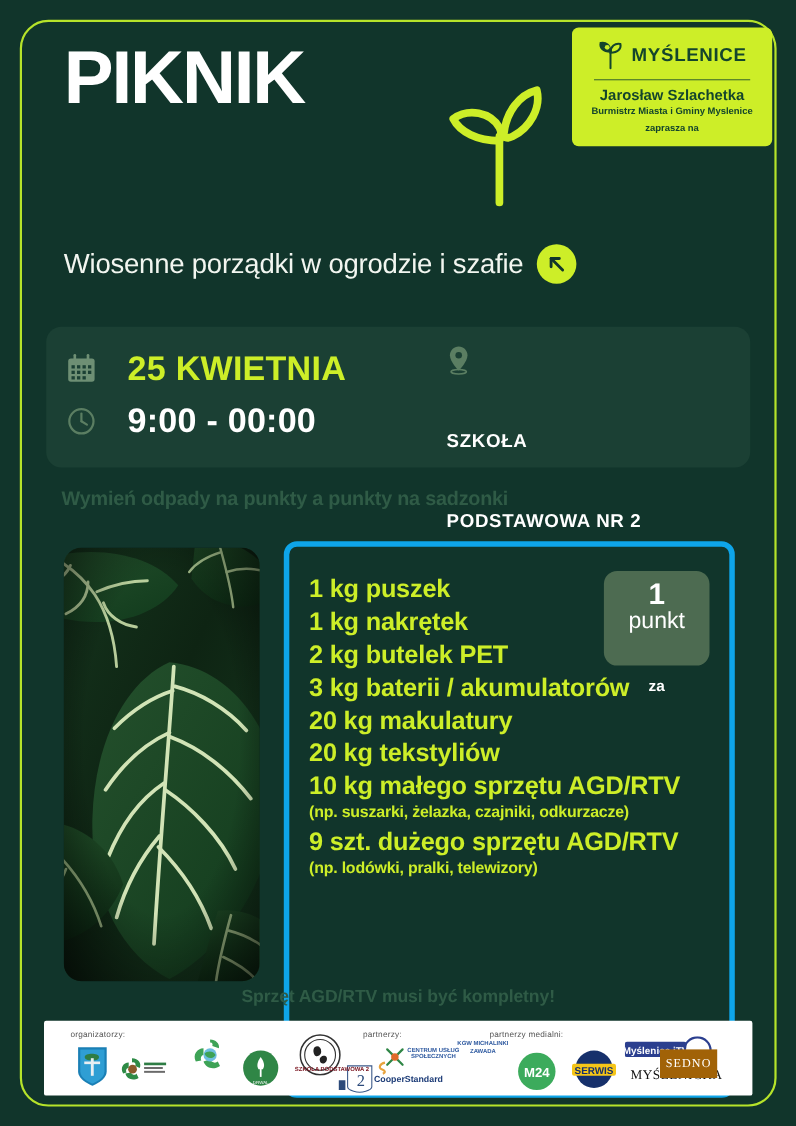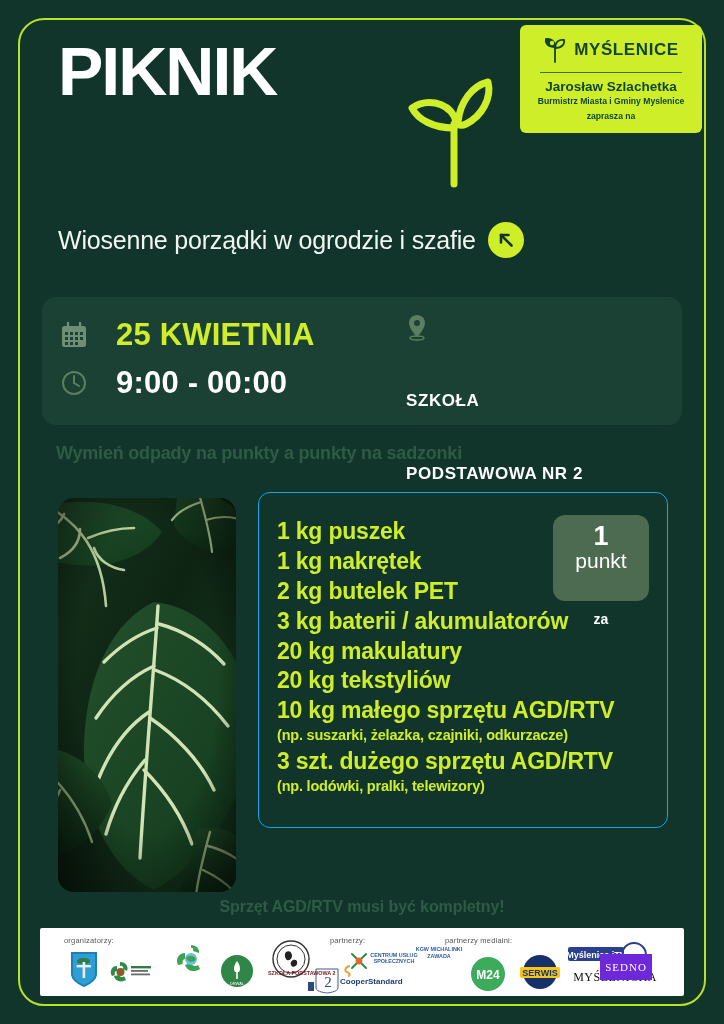--- a/index.html
+++ b/index.html
@@ -130,22 +130,22 @@
     position:absolute; left:58px; top:498px;
     width:178px; height:394px;
     border-radius:16px;
     overflow:hidden;
     background:#0b1f14;
   }
   #photo-svg { width:100%; height:100%; display:block; }
 
   #list-card {
     position:absolute; left:258px; top:492px;
-    width:410px; height:336px;
-    border:1px solid #0ea5e9;
+    width:410px; height:506px;
+    border:5px solid #0ea5e9;
     border-radius:12px;
   }
   #list-inner { padding:24px 0 0 18px; }
   .list-item {
     color:#cdee28; font-size:23px; font-weight:700;
     line-height:1.30; letter-spacing:-0.2px; white-space:nowrap;
   }
   .list-note {
     color:#cdee28; font-size:14.5px; font-weight:700;
     line-height:1.25; letter-spacing:-0.2px; white-space:nowrap;
@@ -372,21 +372,21 @@
       <div class="list-item">1 kg puszek</div>
       <div class="list-item">1 kg nakrętek</div>
       <div class="list-item">2 kg butelek PET</div>
       <div class="list-item">3 kg baterii / akumulatorów</div>
       <div class="list-item">20 kg makulatury</div>
       <div class="list-item">20 kg tekstyliów</div>
 
       <div class="list-item">10 kg małego sprzętu AGD/RTV</div>
       <div class="list-note">(np. suszarki, żelazka, czajniki, odkurzacze)</div>
 
-      <div class="list-item">3 szt. dużego sprzętu AGD/RTV</div>
+      <div class="list-item">9 szt. dużego sprzętu AGD/RTV</div>
       <div class="list-note">(np. lodówki, pralki, telewizory)</div>
     </div>
 
     <div id="point-badge">
       <div id="point-number">1</div>
       <div id="point-word">punkt</div>
       <div id="point-for">za</div>
     </div>
   </div>
 
@@ -506,20 +506,20 @@
         <text x="28" y="16" font-size="9" font-weight="bold" fill="#ffffff" text-anchor="middle" font-family="Liberation Sans, sans-serif">Myślenice iTV</text>
       </svg>
     </div>
 
     <div class="logo-box" style="left:520px; top:42px; width:110px; height:22px;">
       <div style="font-family:'Liberation Serif', serif; font-size:12px; color:#111;
                   letter-spacing:.5px; text-align:center;">MYŚLENICKA</div>
     </div>
 
     <div class="logo-box" style="left:560px; top:26px; width:52px; height:26px;">
-      <div style="background:#6d28d9; width:52px; height:26px; display:flex;
+      <div style="background:#a16207; width:52px; height:26px; display:flex;
                   align-items:center; justify-content:center;
                   font-family:'Liberation Serif', serif; font-size:11px; color:#fff;
                   letter-spacing:1px;">SEDNO</div>
     </div>
 
   </div>
 </div>
 
 </body></html>

